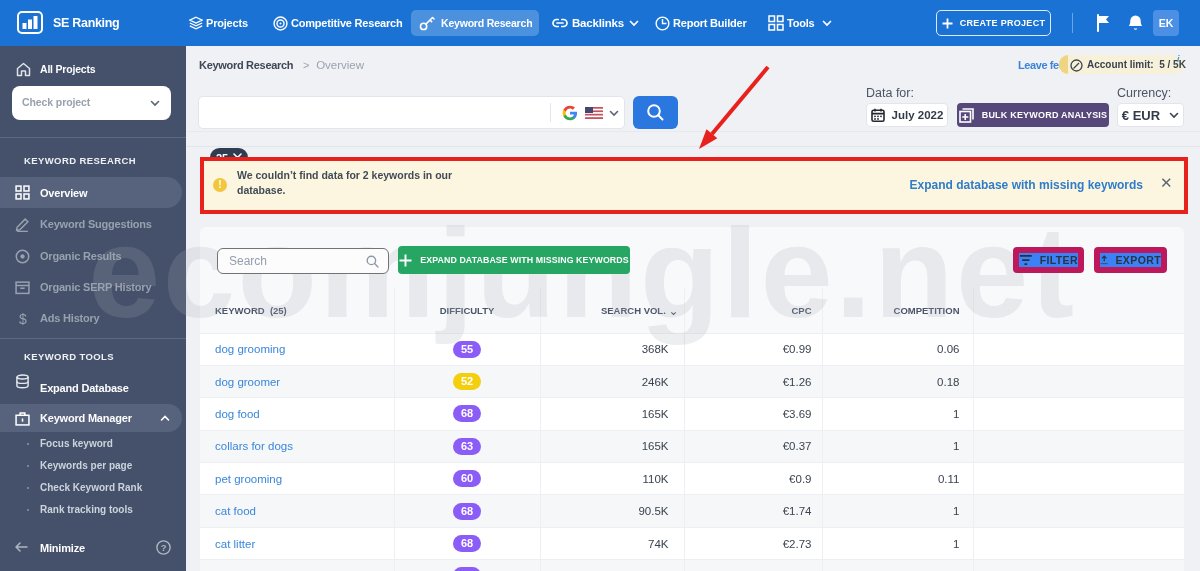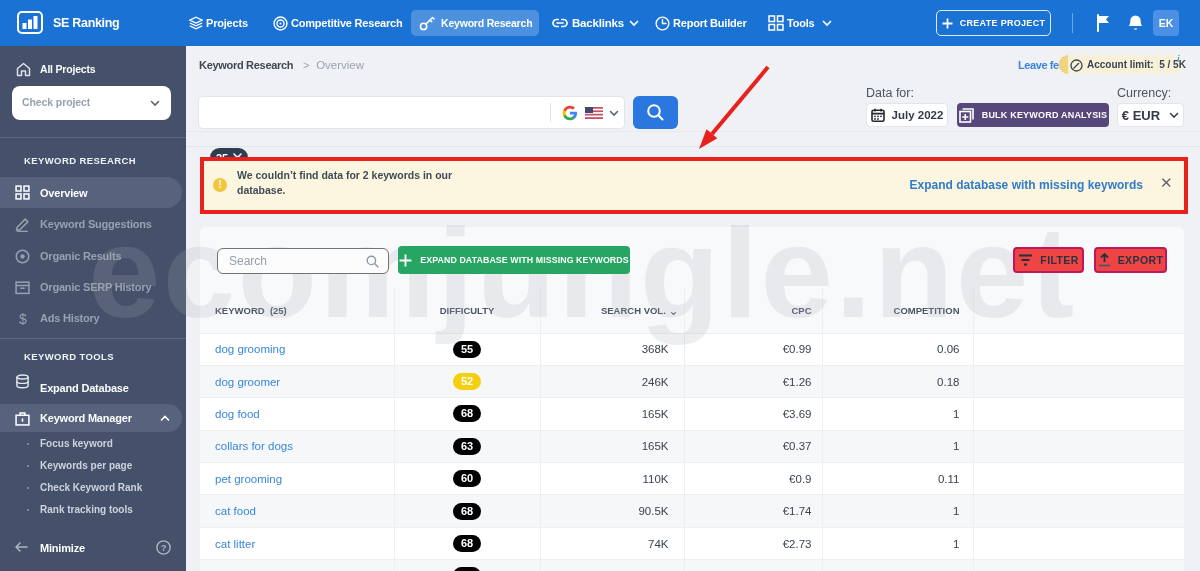--- a/index.html
+++ b/index.html
@@ -52,33 +52,33 @@
 .banntext { position:absolute; left:51px; top:122px; width:222px; font-size:10.5px; line-height:14.5px; color:#414b57; font-weight:700; z-index:31; }
 .bannlink { position:absolute; right:57px; top:132px; font-size:12px; color:#2f7cc9; font-weight:700; z-index:31; }
 .bannx { position:absolute; left:974px; top:128px; font-size:15px; color:#5d6673; z-index:31; }
 
 
 .card { position:absolute; left:14px; top:181px; width:984px; height:344px; background:#f8f9fb; border-radius:6px 6px 0 0; overflow:hidden; }
 .tsearch { position:absolute; left:17px; top:21px; width:172px; height:26px; background:#fcfcfd; border:1px solid #737373; border-radius:6px; font-size:12px; color:#949dac; line-height:24px; padding-left:11px; z-index:10; }
 .greenbtn { position:absolute; left:198px; top:19px; width:232px; height:28px; background:#27a562; border-radius:4px; color:#fff; font-size:8.8px; font-weight:700; letter-spacing:.1px; white-space:nowrap; display:flex; align-items:center; justify-content:center; gap:8px; z-index:10; }
 .filterbtn { position:absolute; left:813px; top:20px; width:71px; height:26px; z-index:10; }
 .exportbtn { position:absolute; left:894px; top:20px; width:73px; height:26px; z-index:10; }
-.toolbtn { background:#ef4444; border:2px solid #be185d; border-radius:4px; display:flex; align-items:center; justify-content:center; gap:7px; color:#2a3343; font-size:10.5px; font-weight:700; letter-spacing:.4px; }
+.toolbtn { background:#3b82f6; border:6px solid #be185d; border-radius:4px; display:flex; align-items:center; justify-content:center; gap:7px; color:#2a3343; font-size:10.5px; font-weight:700; letter-spacing:.4px; }
 table.kw { position:absolute; left:0; top:61px; width:984px; border-collapse:collapse; table-layout:fixed; }
 table.kw th { font-size:9.5px; color:#4a5568; font-weight:700; letter-spacing:0; height:45px; vertical-align:middle; border-right:1px solid #edeff3; border-bottom:1px solid #edeff3; }
 table.kw td { height:32.4px; font-size:11.5px; color:#3a434f; border-bottom:1px solid #edeff3; border-right:1px solid #edeff3; background:#fff; vertical-align:middle; }
 table.kw tr.z td { background:#f6f7f9; }
 table.kw .c1 { width:194px; text-align:left; padding-left:15px; }
 table.kw .c2 { width:146px; text-align:center; }
 table.kw .c3 { width:144px; text-align:right; padding-right:15px; }
 table.kw .c4 { width:138px; text-align:right; padding-right:10px; }
 table.kw .c5 { width:151px; text-align:right; padding-right:13px; }
 table.kw .c6 { width:211px; border-right:none; }
 table.kw td.kwlink { color:#3a87d9; }
-.badge { display:inline-block; min-width:28px; height:17px; border-radius:9px; background:#000000; color:#fff; font-size:11px; font-weight:700; line-height:17px; text-align:center; }
+.badge { display:inline-block; min-width:28px; height:17px; border-radius:9px; background:#8b5cf6; color:#fff; font-size:11px; font-weight:700; line-height:17px; text-align:center; }
 .badge.y { background:#f3cf0e; }
 
 
 #wmark { position:absolute; left:88px; top:197px; z-index:5; font-size:130px; font-weight:700; letter-spacing:2.5px; color:rgba(166,170,178,.2); pointer-events:none; clip-path:inset(28px 0 0 0); }
 #arrow { position:absolute; left:0; top:0; z-index:40; pointer-events:none; }
 </style>
 </head>
 <body>
 
 <div id="header">

